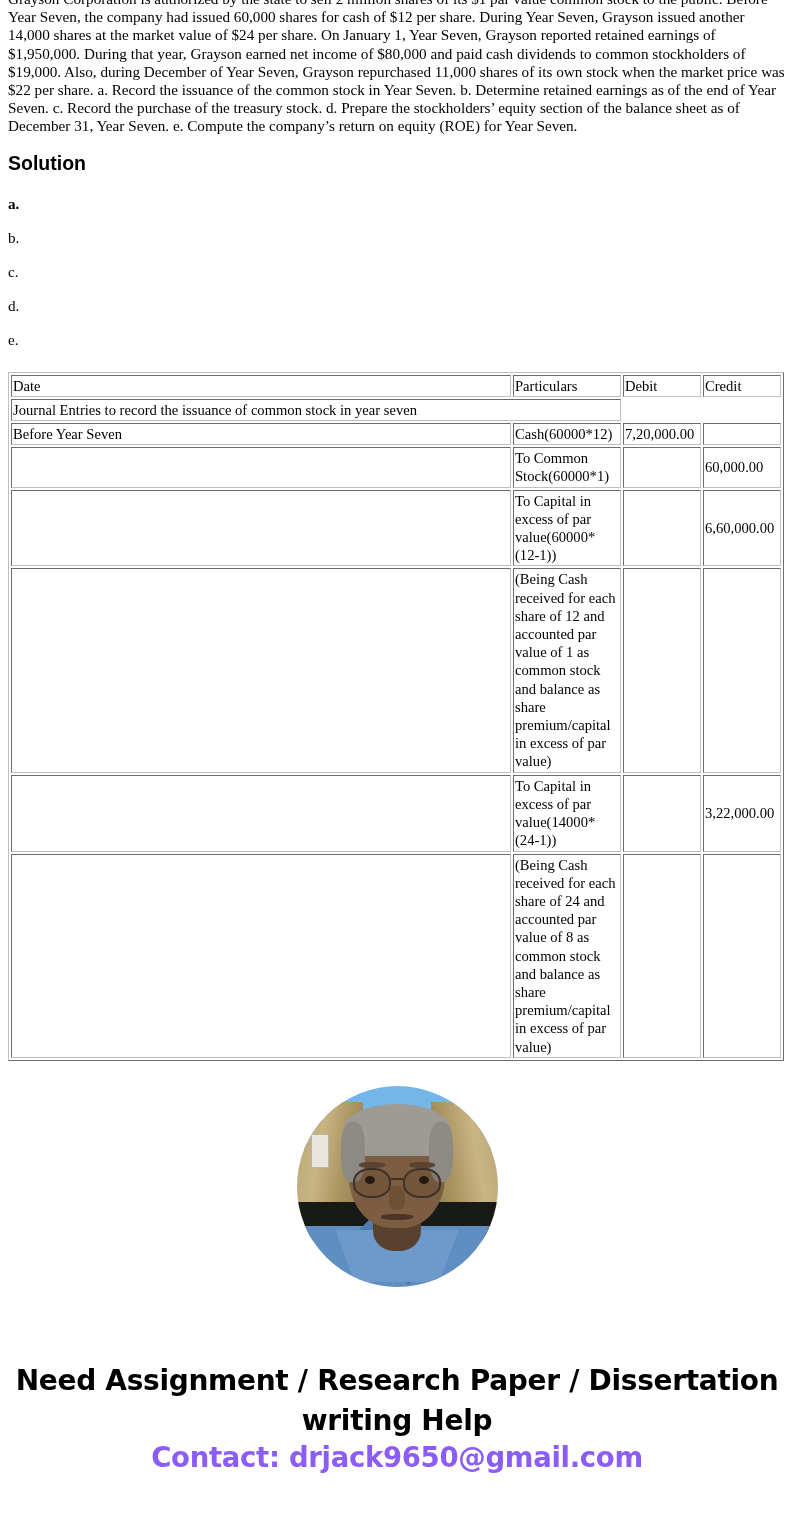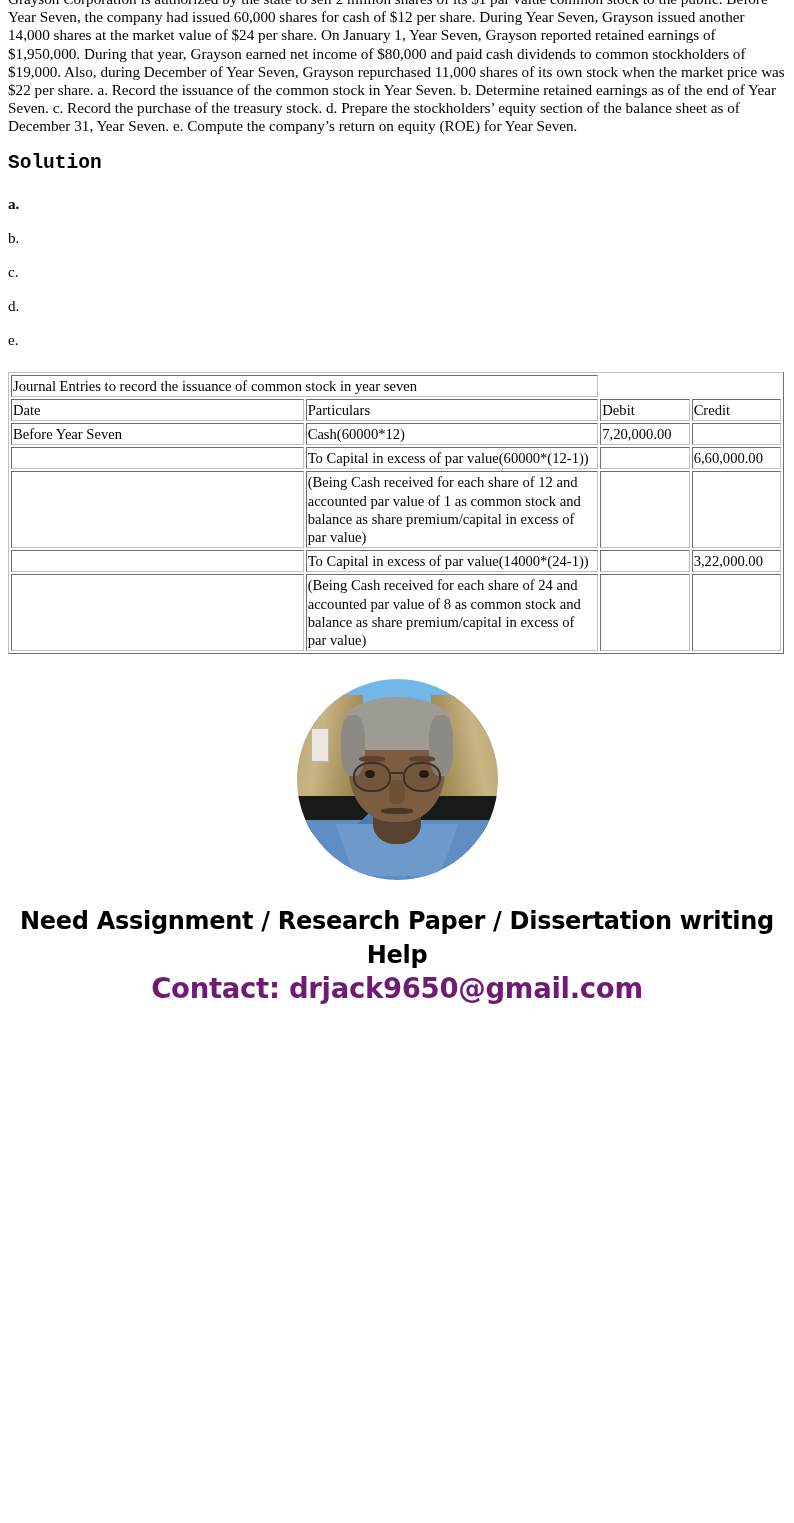--- a/index.html
+++ b/index.html
@@ -29,21 +29,21 @@
     font-family: "Liberation Serif", "DejaVu Serif", serif;
     font-size: 15.2px;
     line-height: 18.2px;
     text-align: left;
     margin: 0;
     color: #000;
   }
 
   
   .solution-heading {
-    font-family: Liberation Mono, monospace;
+    font-family: Liberation Sans, sans-serif;
     font-size: 19.5px;
     font-weight: bold;
     margin: 16px 0 0 8px;
     line-height: 22px;
   }
 
   
   .steps {
     margin: 0;
     padding: 0;
@@ -247,33 +247,33 @@
     width: 16%; height: 3%;
     background: #4a3526;
     border-radius: 40%;
   }
 
   
   .promo {
     text-align: center;
     font-family: "DejaVu Sans", "Liberation Sans", sans-serif;
     font-weight: bold;
-    font-size: 24px;
-    line-height: 34px;
+    font-size: 28px;
+    line-height: 40px;
     color: #000000;
-    margin-top: 20px;
+    margin-top: 70px;
     letter-spacing: -0.3px;
   }
   .promo-line2 {
     text-align: center;
     font-family: "DejaVu Sans", "Liberation Sans", sans-serif;
     font-weight: bold;
     font-size: 27.5px;
     line-height: 32px;
-    color: #701a75;
+    color: #8b5cf6;
     letter-spacing: -0.3px;
   }
 </style>
 </head>
 <body>
 
 <div class="page">
 
   <div class="intro-wrap">
     <p class="intro">Grayson Corporation is authorized by the state to sell 2 million shares of its $1 par value common stock to the public. Before Year Seven, the company had issued 60,000 shares for cash of $12 per share. During Year Seven, Grayson issued another 14,000 shares at the market value of $24 per share. On January 1, Year Seven, Grayson reported retained earnings of $1,950,000. During that year, Grayson earned net income of $80,000 and paid cash dividends to common stockholders of $19,000. Also, during December of Year Seven, Grayson repurchased 11,000 shares of its own stock when the market price was $22 per share. a. Record the issuance of the common stock in Year Seven. b. Determine retained earnings as of the end of Year Seven. c. Record the purchase of the treasury stock. d. Prepare the stockholders’ equity section of the balance sheet as of December 31, Year Seven. e. Compute the company’s return on equity (ROE) for Year Seven.</p>
@@ -286,38 +286,44 @@
     <li class="step">b.</li>
     <li class="step">c.</li>
     <li class="step">d.</li>
     <li class="step">e.</li>
   </ul>
 
   <div class="table-wrap">
     <table class="journal">
       <tbody>
         <tr>
-          <td class="c-date title-cell" colspan="2">Journal Entries to record the issuance of common stock in year seven</td>
-          <td class="c-debit" style="border:none"></td>
-          <td class="c-credit" style="border:none"></td>
-        </tr>
-        <tr>
           <td class="c-date">Date</td>
           <td class="c-part">Particulars</td>
           <td class="c-debit">Debit</td>
           <td class="c-credit">Credit</td>
         </tr>
+        <tr>
+          <td class="c-date title-cell" colspan="2">Journal Entries to record the issuance of common stock in year seven</td>
+          <td class="c-debit" style="border:none"></td>
+          <td class="c-credit" style="border:none"></td>
+        </tr>
 
         <tr>
           <td class="c-date">Before Year Seven</td>
           <td class="c-part">Cash(60000*12)</td>
           <td class="c-debit">7,20,000.00</td>
           <td class="c-credit"></td>
         </tr>
 
+        <tr>
+          <td class="c-date"></td>
+          <td class="c-part">To Common Stock(60000*1)</td>
+          <td class="c-debit"></td>
+          <td class="c-credit">60,000.00</td>
+        </tr>
 
         <tr>
           <td class="c-date"></td>
           <td class="c-part">To Capital in excess of par value(60000*(12-1))</td>
           <td class="c-debit"></td>
           <td class="c-credit">6,60,000.00</td>
         </tr>
 
         <tr>
           <td class="c-date blank-tall"></td>

